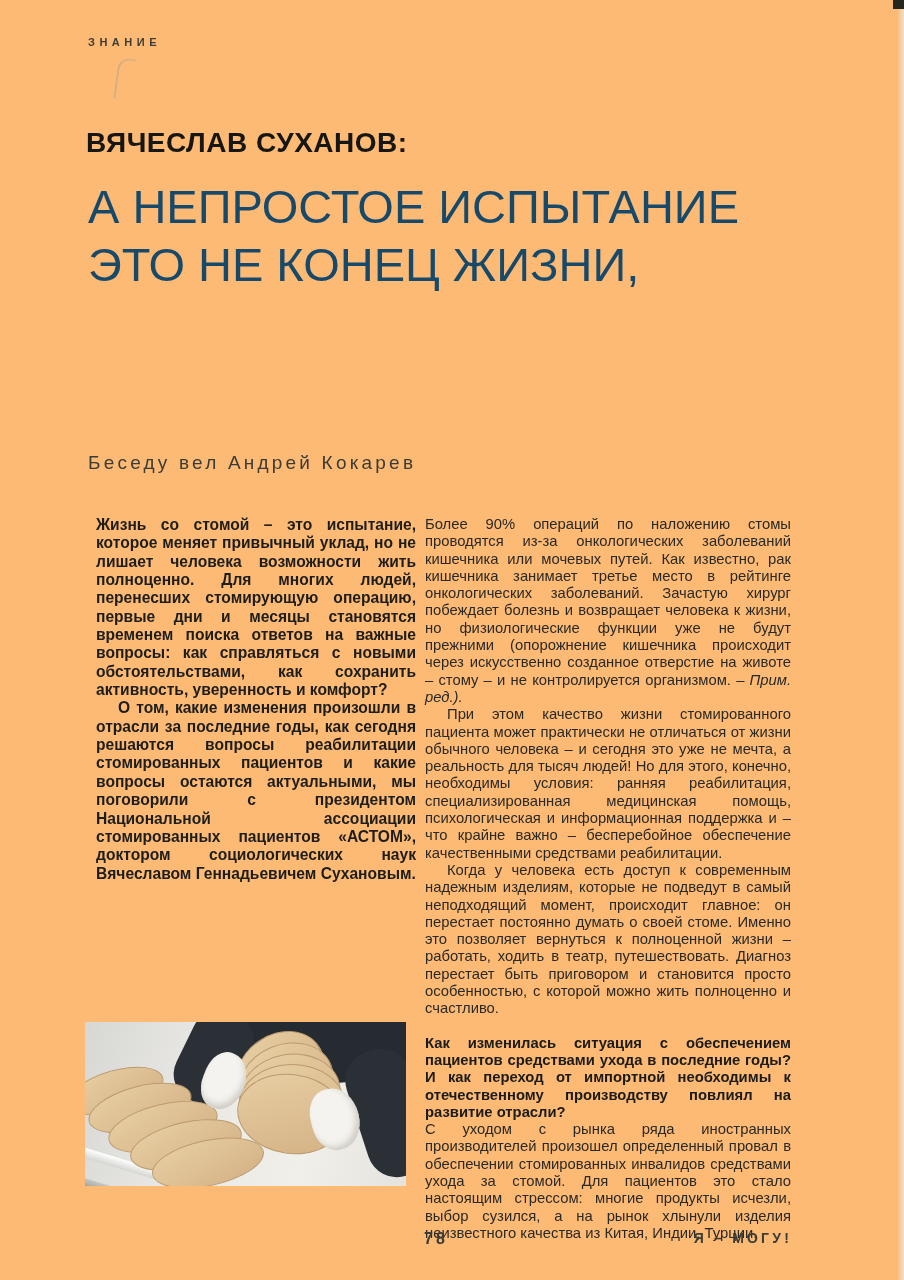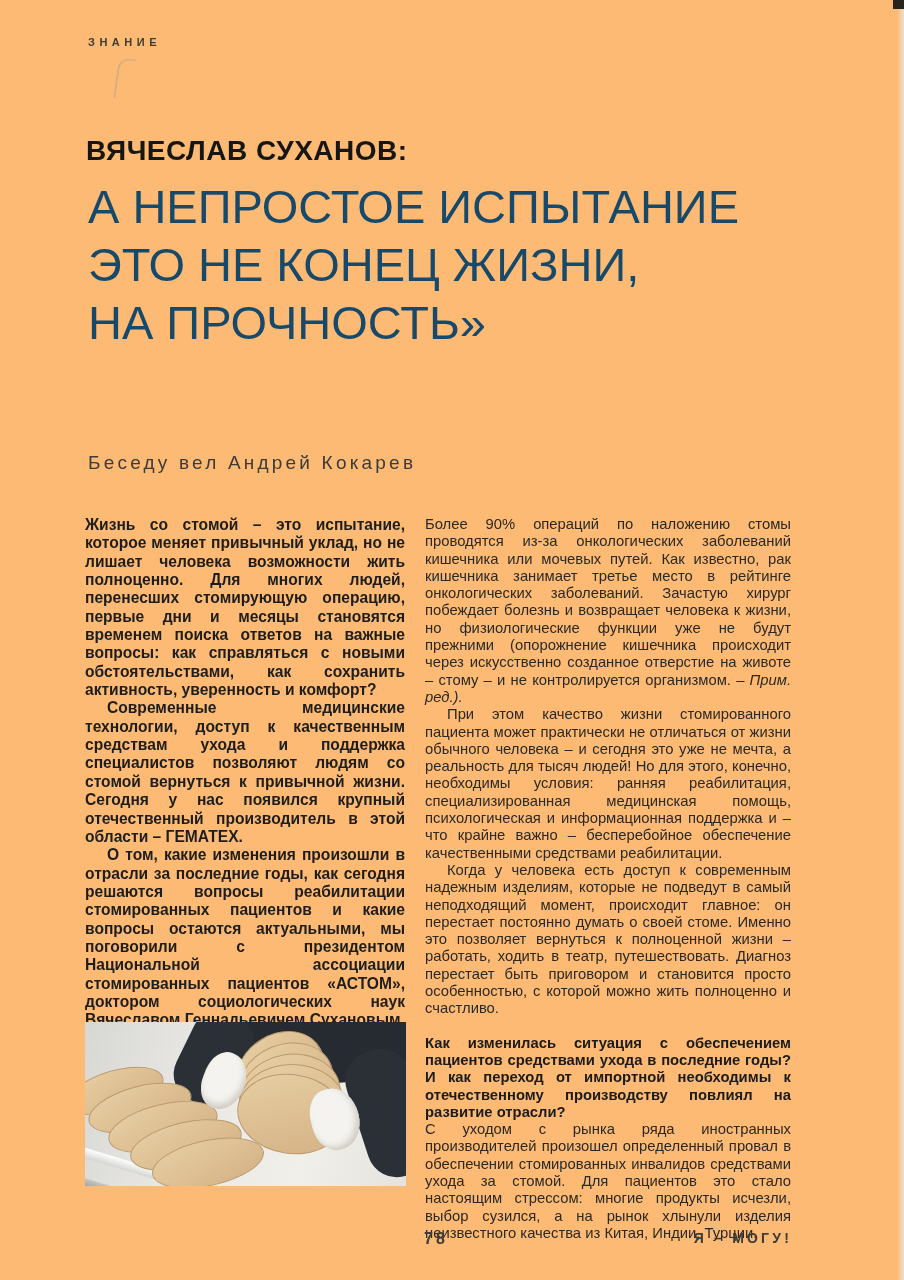--- a/index.html
+++ b/index.html
@@ -12,32 +12,32 @@
   
   .scan-right-edge { position:absolute; top:0; right:0; width:7px; height:100%;
     background:linear-gradient(to left, #e8e2cf, rgba(232,226,207,0)); }
   .scan-corner { position:absolute; top:0; right:0; width:11px; height:9px; background:#26261f; }
   .scan-curl { position:absolute; left:116px; top:58px; width:16px; height:40px;
     border-left:2px solid rgba(160,160,150,.45); border-top:2px solid rgba(160,160,150,.35);
     border-radius:12px 0 0 0; transform:rotate(8deg); }
 
   .kicker { position:absolute; left:88px; top:36px; font-size:11px; font-weight:700;
     letter-spacing:4.5px; color:#3c3c38; }
-  .speaker { position:absolute; left:86px; top:135px; font-size:28px; font-weight:700;
+  .speaker { position:absolute; left:86px; top:127px; font-size:28px; font-weight:700;
     letter-spacing:0.5px; color:#161614; }
 
   .title { position:absolute; left:78px; top:178px; color:#17496b; line-height:58px; }
   .title .t1 { font-size:60px; font-weight:700; letter-spacing:1px; line-height:66px; }
   .title .t2 { font-size:47px; font-weight:400; margin-left:10px; letter-spacing:0; }
 
   .byline { position:absolute; left:88px; top:452px; font-size:19px; letter-spacing:3.2px;
     color:#3b3b38; }
 
   .col { position:absolute; text-align:justify; }
-  .col-left { left:85px; top:516px; width:320px; font-size:15.6px; line-height:18.35px;
+  .col-left { left:96px; top:516px; width:320px; font-size:15.6px; line-height:18.35px;
     font-weight:700; color:#1d1d1b; }
   .col-left p, .col-right p { margin:0; }
   .indent { text-indent:22px; }
 
   .col-right { left:425px; top:516px; width:366px; font-size:14.8px; line-height:17.3px;
     color:#292926; }
   .question { font-weight:700; color:#1b1b19; }
   .q-gap { margin-top:17px !important; }
   .ed-note { font-style:italic; }
 
@@ -87,28 +87,26 @@
   <div class="scan-right-edge"></div>
   <div class="scan-corner"></div>
   <div class="scan-curl"></div>
 
   <div class="kicker">ЗНАНИЕ</div>
   <div class="speaker">ВЯЧЕСЛАВ СУХАНОВ:</div>
 
   <div class="title" style="color: rgb(23, 73, 107);">
     <div class="t2">А НЕПРОСТОЕ ИСПЫТАНИЕ</div>
     <div class="t2">ЭТО НЕ КОНЕЦ ЖИЗНИ,</div>
-    <div class="t2">НА ПРОЧНОСТЬ»</div>
   </div>
 
   <div class="byline">Беседу вел Андрей Кокарев</div>
 
   <div class="col col-left">
     <p>Жизнь со стомой – это испытание, которое меняет привычный уклад, но не лишает человека возможности жить полноценно. Для многих людей, перенесших стомирующую операцию, первые дни и месяцы становятся временем поиска ответов на важные вопросы: как справляться с новыми обстоятельствами, как сохранить активность, уверенность и комфорт?</p>
-    <p class="indent">Современные медицинские технологии, доступ к качественным средствам ухода и поддержка специалистов позволяют людям со стомой вернуться к привычной жизни. Сегодня у нас появился крупный отечественный производитель в этой области – ГЕМАТЕХ.</p>
     <p class="indent">О том, какие изменения произошли в отрасли за последние годы, как сегодня решаются вопросы реабилитации стомированных пациентов и какие вопросы остаются актуальными, мы поговорили с президентом Национальной ассоциации стомированных пациентов «АСТОМ», доктором социологических наук Вячеславом Геннадьевичем Сухановым.</p>
   </div>
 
   <div class="photo">
     <div class="ph-shirt"></div>
     <div class="ph-arm-left"></div>
     <div class="ph-arm-right"></div>
     <div class="ph-rail2"></div>
     <div class="ph-disc d1"></div>
     <div class="ph-disc d2"></div>

